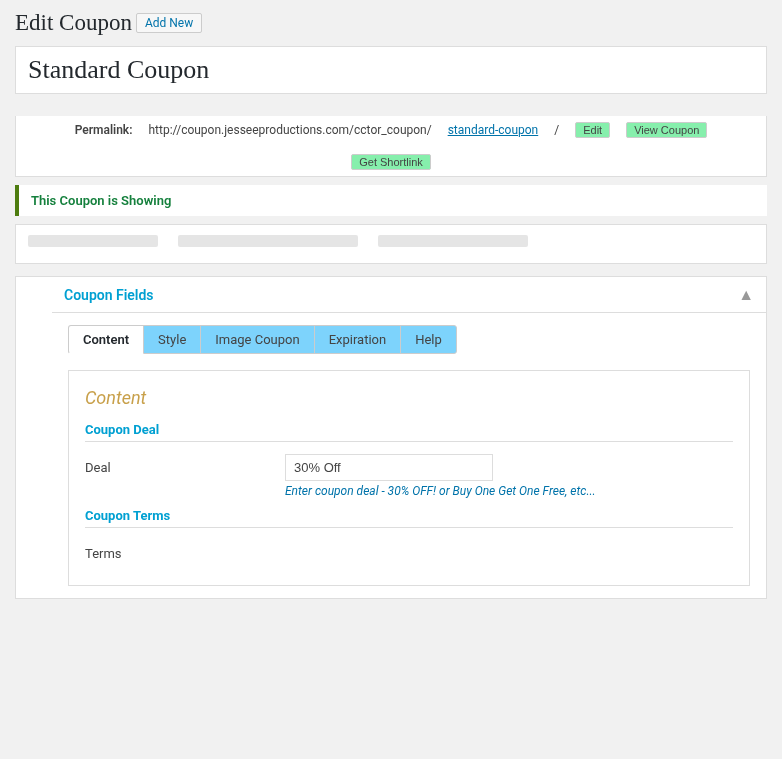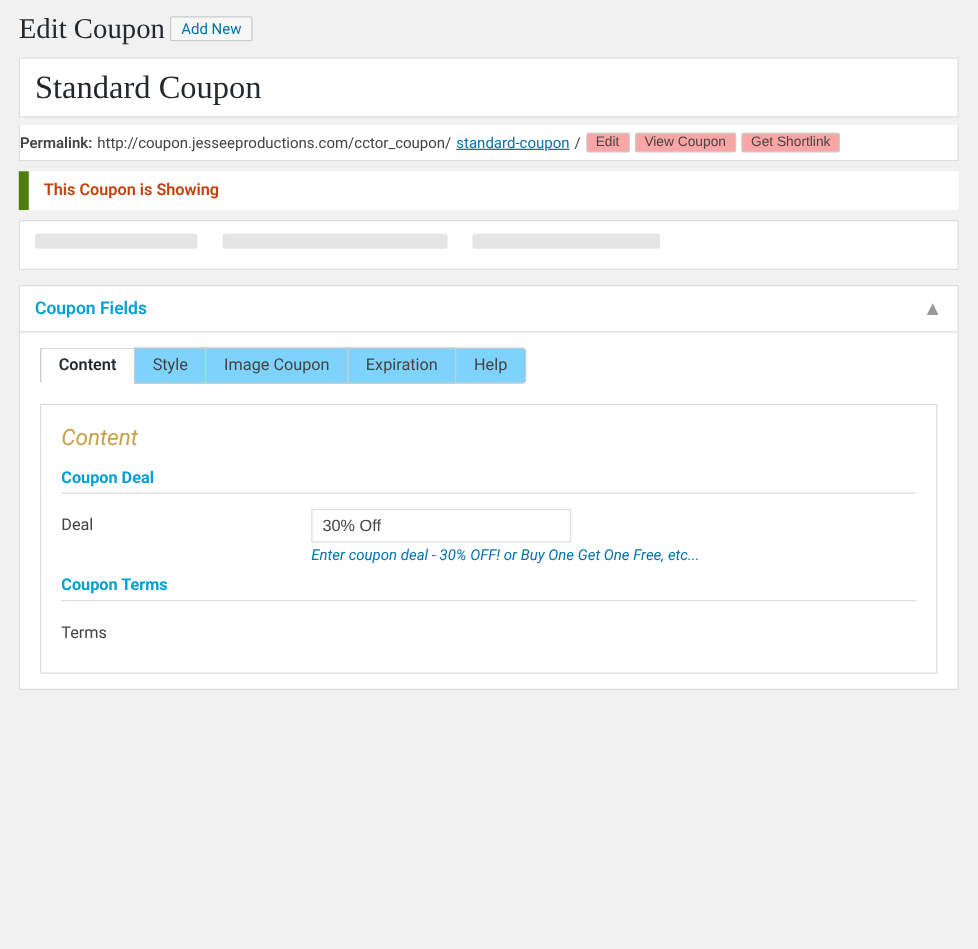--- a/index.html
+++ b/index.html
@@ -36,69 +36,70 @@
       color: #0073aa;
       cursor: pointer;
       text-decoration: none;
     }
 
     
     .post-title-box {
       background: #fff;
       border: 1px solid #ddd;
       padding: 8px 12px;
-      margin-bottom: 6px;
+      margin-bottom: 22px;
     }
     .post-title-input {
       width: 100%;
       font-size: 26px;
       border: none;
       outline: none;
       color: #23282d;
       font-family: Georgia, serif;
       font-weight: 400;
       background: transparent;
     }
 
     
     .permalink-row {
       background: #fff;
       border: 1px solid #ddd;
       border-top: none;
-      padding: 6px 0;
+      padding: 6px 16px;
       font-size: 12px;
       display: flex;
       align-items: center;
       flex-wrap: wrap;
-      gap: 4px;
+      gap: 16px;
       margin-bottom: 0;
+      justify-content: center;
     }
     .permalink-label { color: #444; font-weight: 600; }
     .permalink-base { color: #444; }
     .permalink-slug { color: #0073aa; text-decoration: underline; cursor: pointer; }
     .permalink-btn {
       font-size: 11px;
       padding: 1px 7px;
-      background: #fca5a5;
+      background: #86efac;
       border: 1px solid #ccc;
       border-radius: 2px;
       cursor: pointer;
       color: #444;
     }
 
     
     .coupon-notice {
       background: #fff;
-      border-left: 8px solid #4d7c0f;
+      border-left: 4px solid #4d7c0f;
       padding: 8px 12px;
       margin-top: 8px;
       margin-bottom: 8px;
       font-size: 13px;
       font-weight: 600;
-      color: #c2410c;
+      color: #15803d;
     }
 
     
     .editor-row {
       background: #fff;
       border: 1px solid #ddd;
       padding: 10px 12px;
       margin-bottom: 12px;
     }
     .blurred-bar {
@@ -113,20 +114,21 @@
       display: flex;
       gap: 20px;
       align-items: center;
     }
 
     
     .metabox {
       background: #fff;
       border: 1px solid #ddd;
       margin-bottom: 12px;
+      padding-left: 36px;
     }
     .metabox-header {
       display: flex;
       align-items: center;
       justify-content: space-between;
       padding: 8px 12px;
       border-bottom: 1px solid #ddd;
       cursor: pointer;
     }
     .metabox-title {

